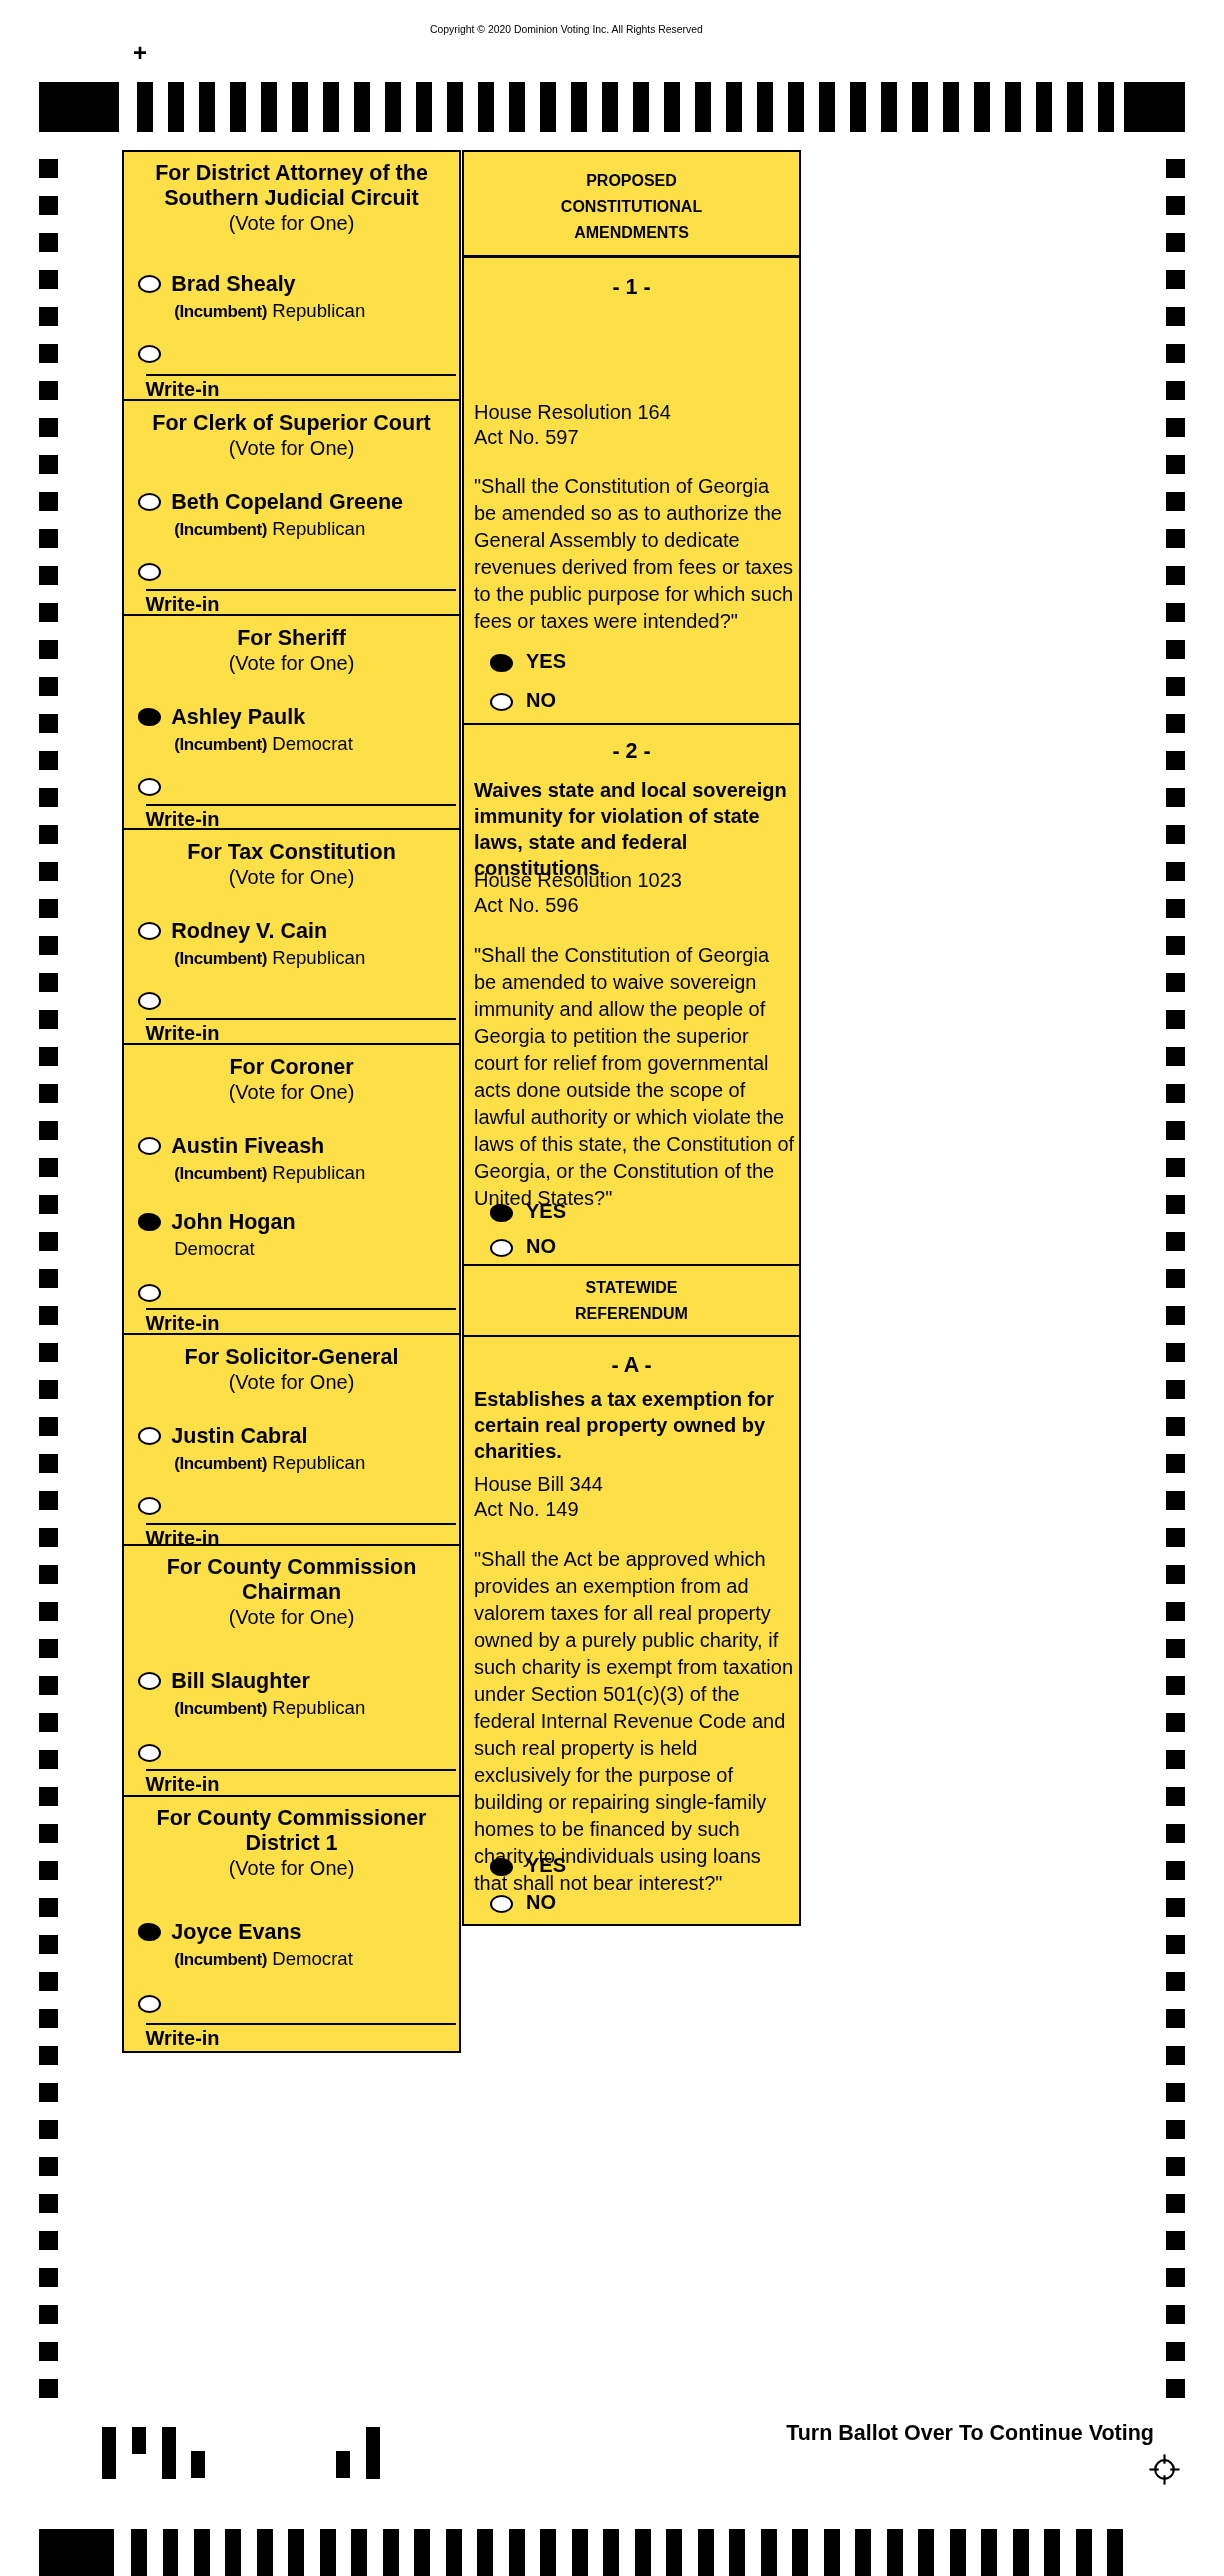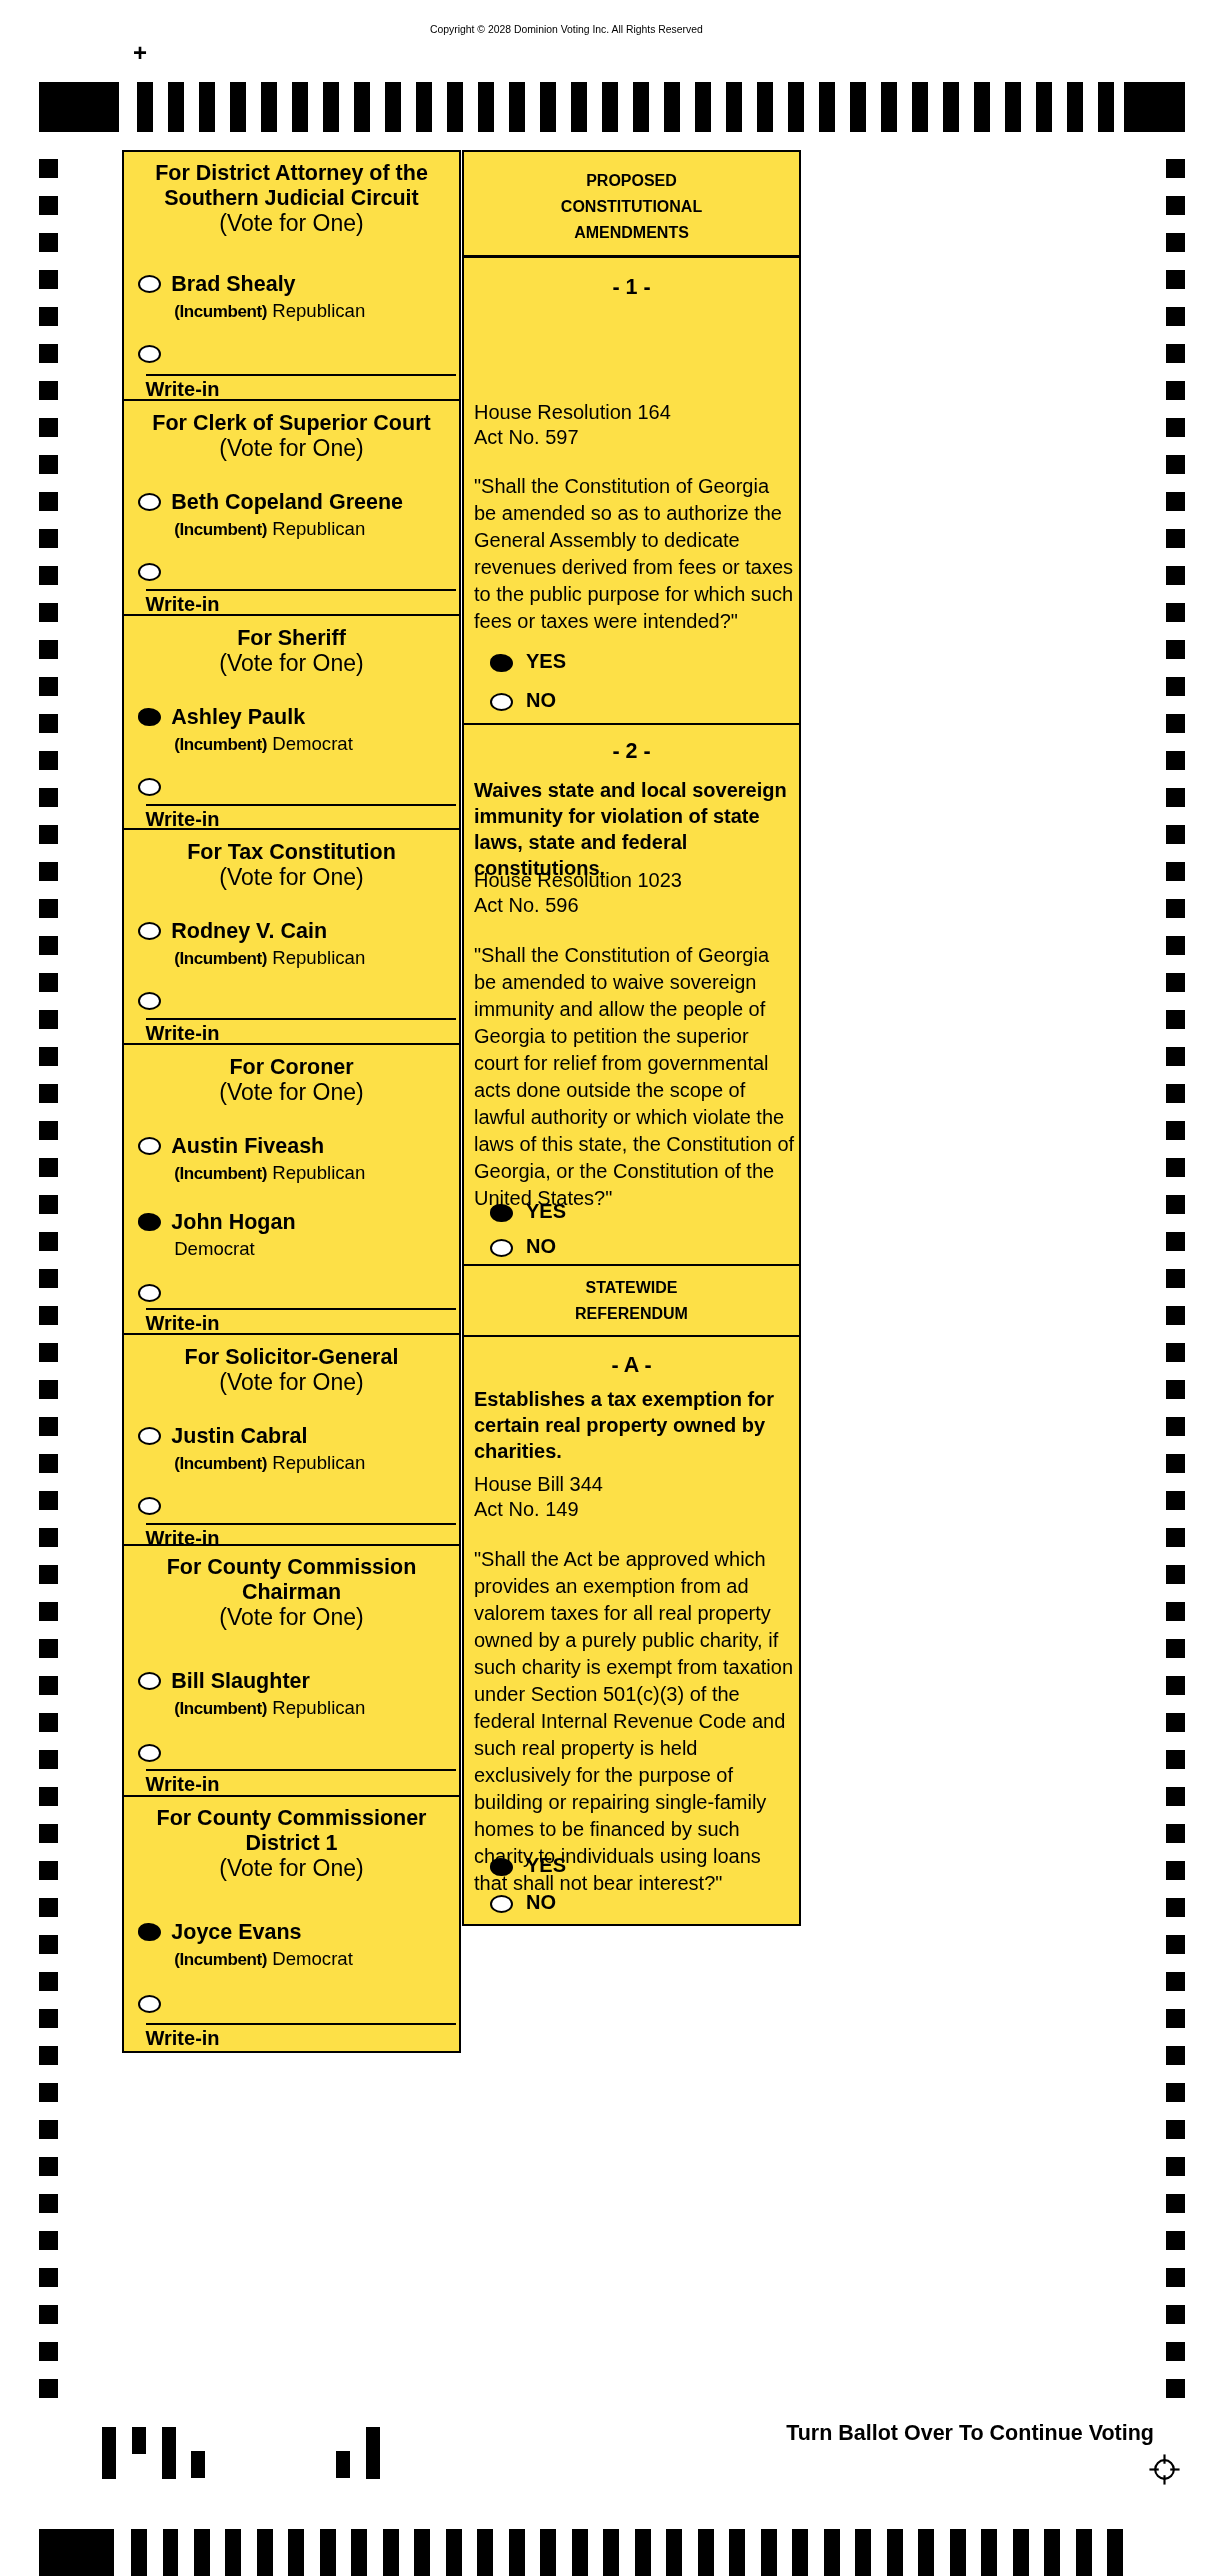--- a/index.html
+++ b/index.html
@@ -17,21 +17,21 @@
   .tm-col-left{left:39px;top:159px;width:19.3px;height:2253px;
       background:repeating-linear-gradient(180deg,#000 0 19.3px,transparent 19.3px 37px);}
   .tm-col-right{left:1166px;top:159px;width:19.3px;height:2253px;
       background:repeating-linear-gradient(180deg,#000 0 19.3px,transparent 19.3px 37px);}
   .plus{left:133px;top:39px;font-size:24px;font-weight:bold;}
   .copyright{left:430px;top:24px;font-size:10.4px;}
   
   .box{position:absolute;border:2.1px solid #000;background:#fde047;box-sizing:border-box;}
   .chead{position:absolute;left:0;right:0;text-align:center;line-height:25px;}
   .chead .t{font-weight:bold;font-size:21.5px;}
-  .chead .v{font-size:23px;}
+  .chead .v{font-size:20px;}
   .opt{position:absolute;left:14.3px;right:7.2px;display:flex;gap:10px;}
   .oval{width:23px;height:18px;border:2.1px solid #000;border-radius:50%;
         background:#fff;flex:none;margin-top:2.9px;box-sizing:border-box;}
   .oval.filled{background:#000;border-radius:46% 54% 50% 50%;}
   .cname{font-weight:bold;font-size:21.5px;line-height:24px;display:block;}
   .party{font-size:18.6px;line-height:23px;display:block;margin-top:2.9px;margin-left:2.9px;}
   .party b{font-size:17px;letter-spacing:-0.4px;}
   .wi{position:absolute;left:21.5px;right:2.9px;border-top:2.1px solid #000;padding-top:2.1px;}
   .wi .wlab{font-weight:bold;font-size:20px;}
   
@@ -47,21 +47,21 @@
   .turnover{left:644px;top:2421px;width:510px;text-align:right;font-weight:bold;font-size:21.5px;}
   .bcbar{background:#000;position:absolute;}
   .stub{left:378px;top:2433px;font-size:13px;font-weight:bold;transform:rotate(90deg);transform-origin:left top;}
 </style>
 </head>
 <body>
 
 <div class="page">
 
   <div class="abs plus">+</div>
-  <div class="abs copyright">Copyright © 2028 Dominion Voting Inc. All Rights Reserved</div>
+  <div class="abs copyright">Copyright © 2020 Dominion Voting Inc. All Rights Reserved</div>
   <div class="abs tm-block-tl"></div>
   <div class="abs tm-row-top-bars"></div>
   <div class="abs tm-block-tr"></div>
   <div class="abs tm-col-left"></div>
   <div class="abs tm-col-right"></div>
 
   <div class="box" style="left:122px;top:150px;width:339px;height:251px;">
     <div class="chead" style="top:8.6px">
       <div class="t">For District Attorney of the</div>
       <div class="t">Southern Judicial Circuit</div>

